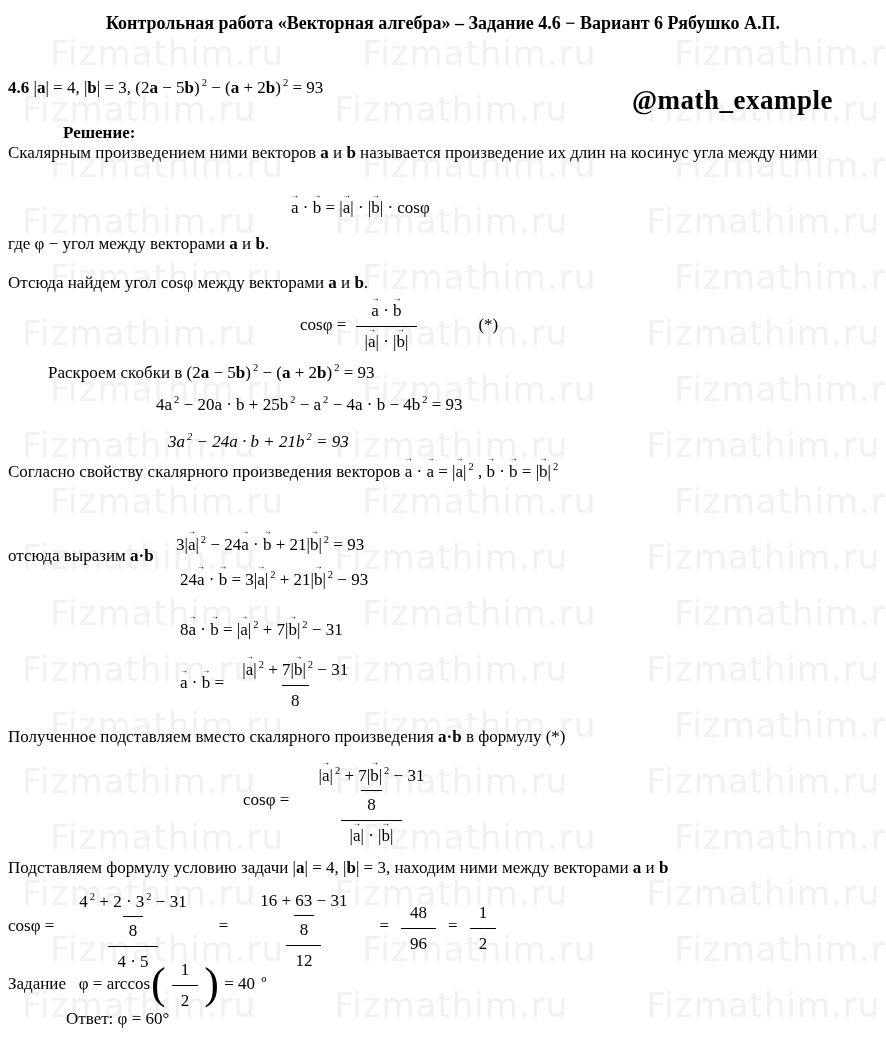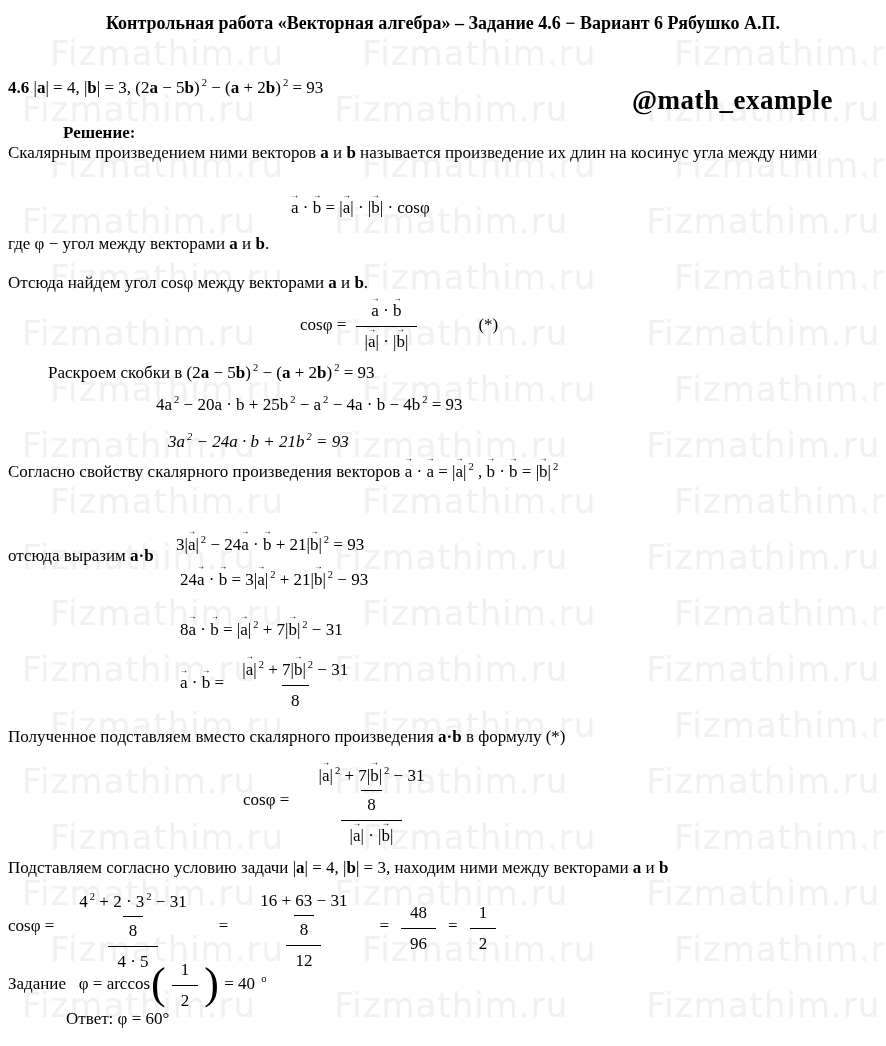--- a/index.html
+++ b/index.html
@@ -202,21 +202,21 @@
           <span class="frac">
             <span class="num rich"><span>|</span><span class="vec">a</span><span>|</span><span class="sup">2</span><span> + 7|</span><span class="vec">b</span><span>|</span><span class="sup">2</span><span> − 31</span></span>
             <span class="den">8</span>
           </span>
         </span>
         <span class="den rich"><span>|</span><span class="vec">a</span><span>| · |</span><span class="vec">b</span><span>|</span></span>
       </span>
     </span>
   </div>
 
-  <div class="block rich" style="left:8px; top:856px;"><span>Подставляем согласно условию задачи |</span><span class="b">a</span><span>| = 4, |</span><span class="b">b</span><span>| = 3, находим ними между векторами </span><span class="b">a</span><span> и </span><span class="b">b</span></div>
+  <div class="block rich" style="left:8px; top:856px;"><span>Подставляем формулу условию задачи |</span><span class="b">a</span><span>| = 4, |</span><span class="b">b</span><span>| = 3, находим ними между векторами </span><span class="b">a</span><span> и </span><span class="b">b</span></div>
 
   <div class="block formula" style="left:8px; top:878px;">
     <span class="fline">
       <span class="rich"><span>cosφ =</span></span>
       <span class="frac">
         <span class="num">
           <span class="frac">
             <span class="num rich"><span>4</span><span class="sup">2</span><span> + 2 · 3</span><span class="sup">2</span><span> − 31</span></span>
             <span class="den">8</span>
           </span>

